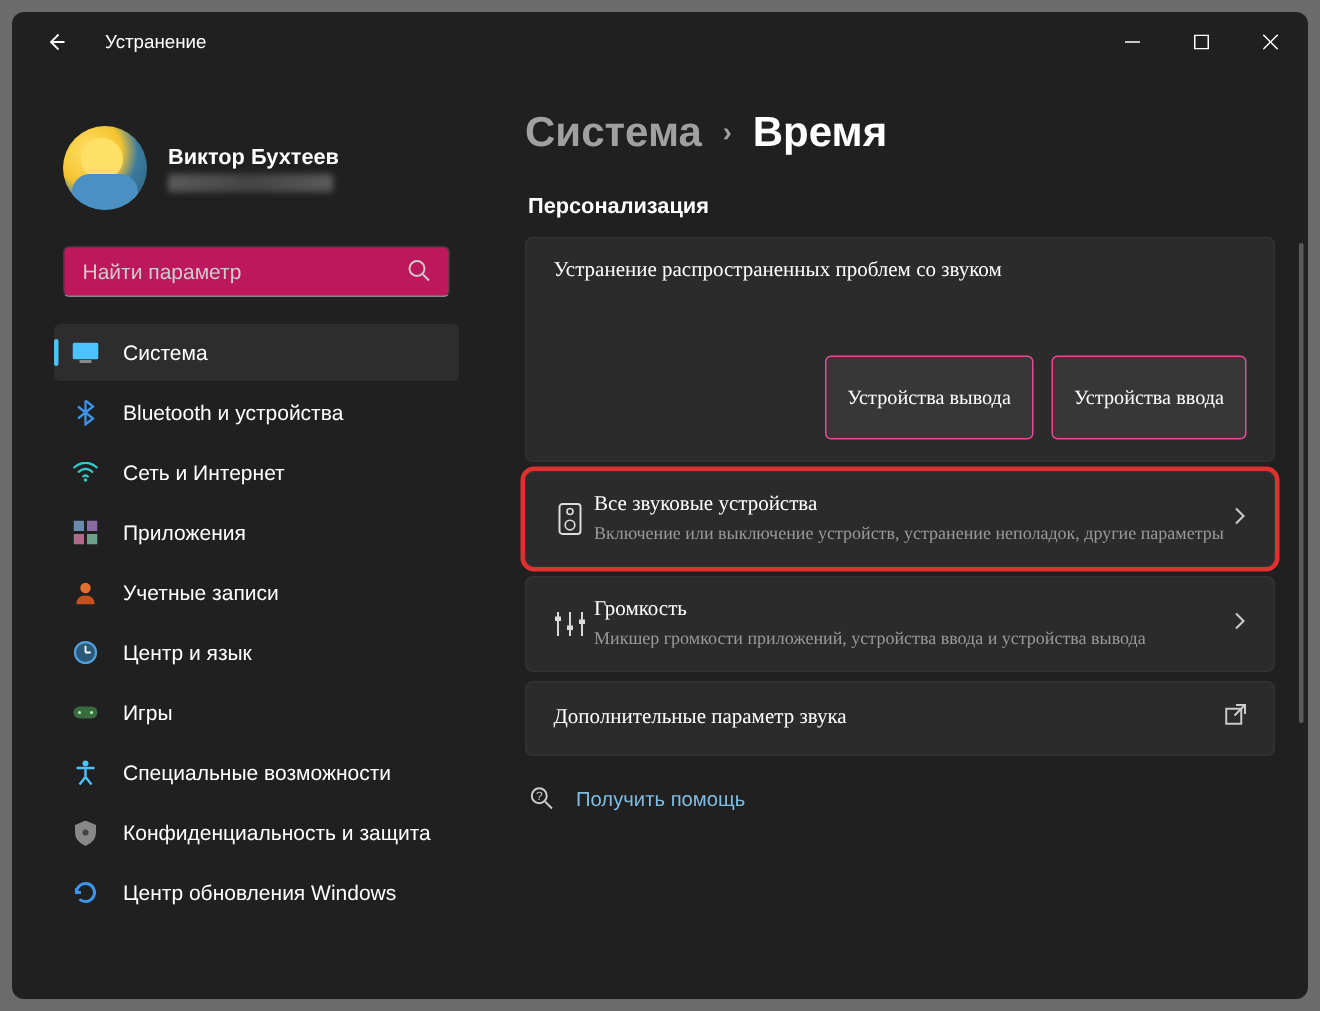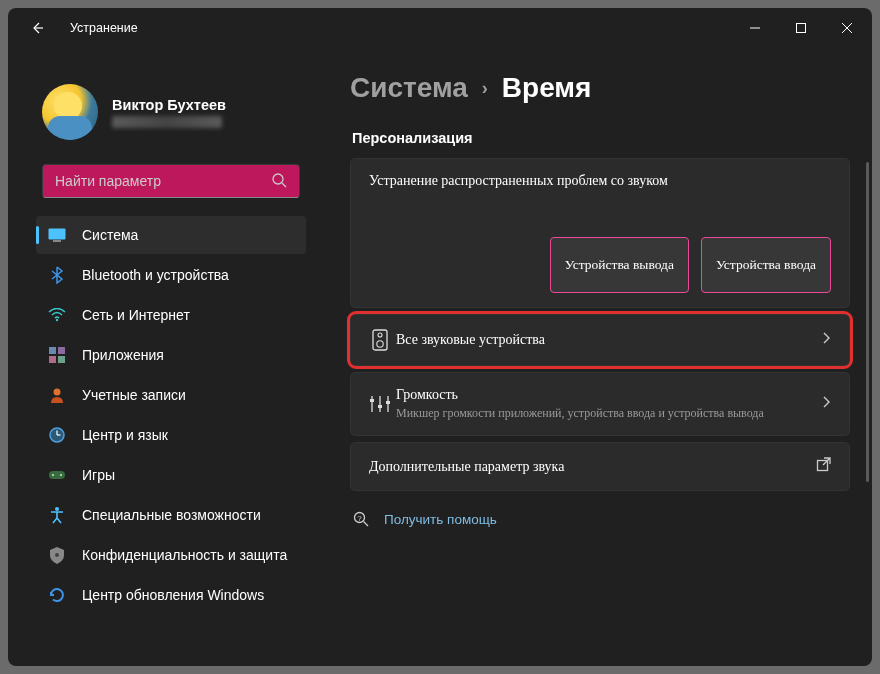--- a/index.html
+++ b/index.html
@@ -295,20 +295,21 @@
       <div class="row-card highlighted">
         <div class="row-icon">
           <svg width="16" height="22" viewBox="0 0 16 22">
               <rect x="1" y="1" width="14" height="20" rx="2" stroke="#ddd" stroke-width="1.3" fill="none"></rect>
               <circle cx="8" cy="6" r="2" stroke="#ddd" stroke-width="1.1" fill="none"></circle>
               <circle cx="8" cy="15" r="3.2" stroke="#ddd" stroke-width="1.1" fill="none"></circle>
             </svg>
         </div>
         <div class="row-text">
           <div class="row-title">Все звуковые устройства</div>
+          <div class="row-sub">Включение или выключение устройств, устранение неполадок, другие параметры</div>
         </div>
         <div class="chevron">
           <svg width="10" height="14" viewBox="0 0 10 14">
               <path d="M3 2 L8 7 L3 12" stroke="#ccc" stroke-width="1.4" fill="none"></path>
             </svg>
         </div>
       </div>
 
       <div class="row-card">
         <div class="row-icon">

